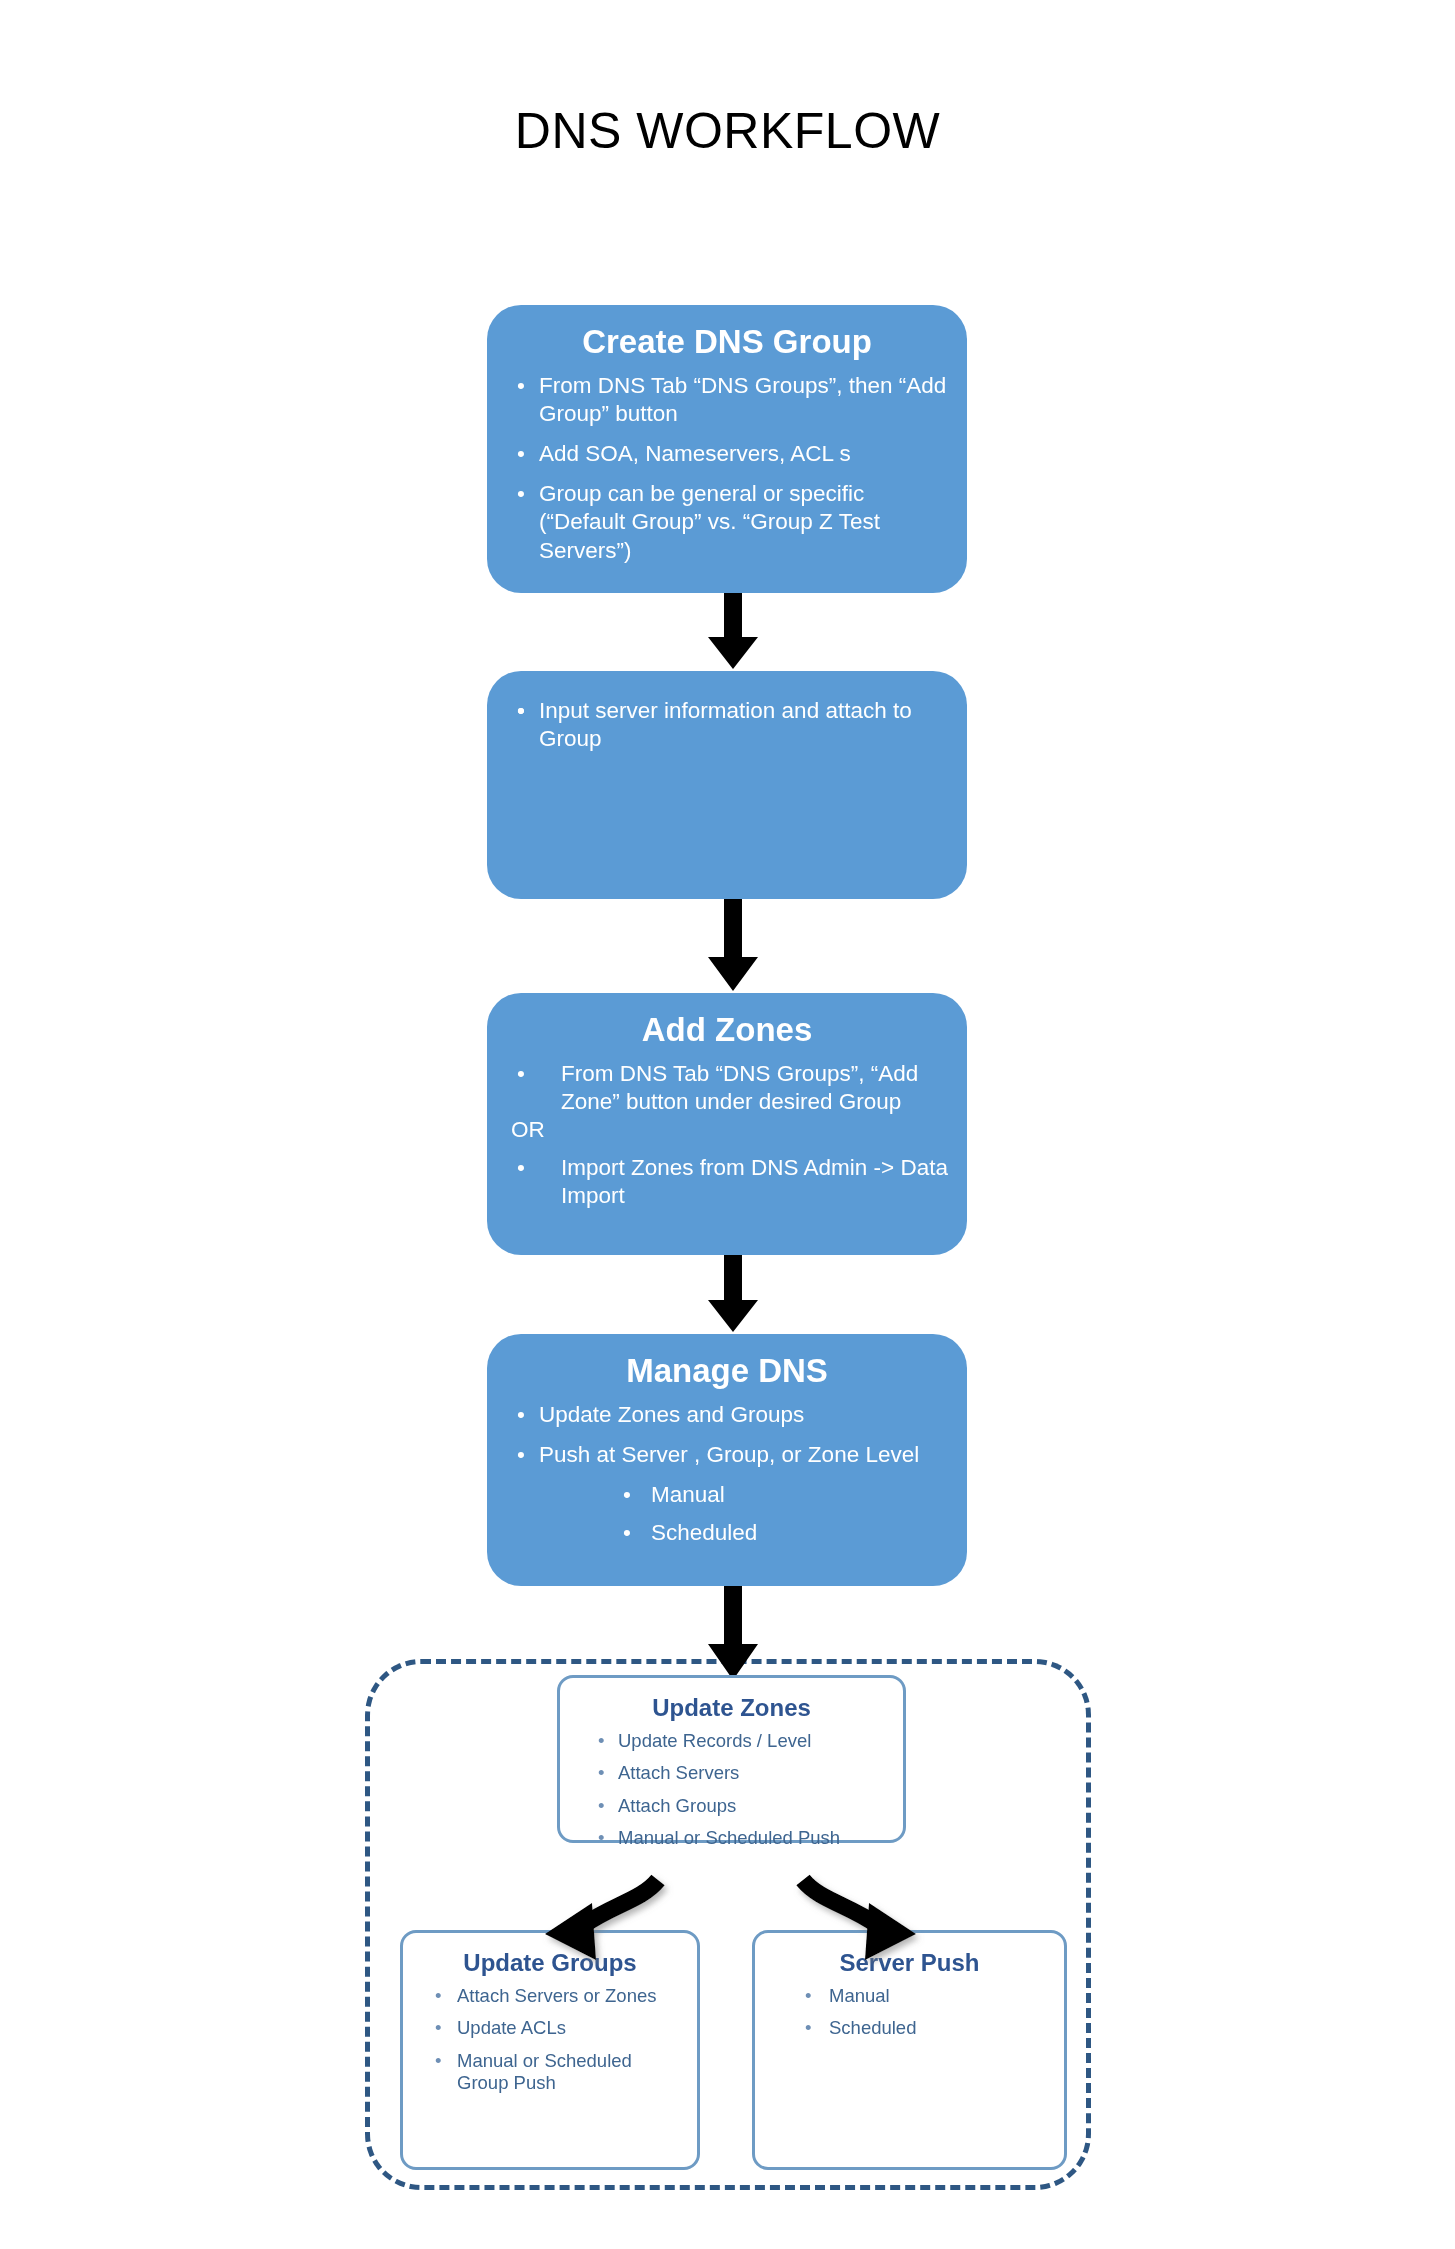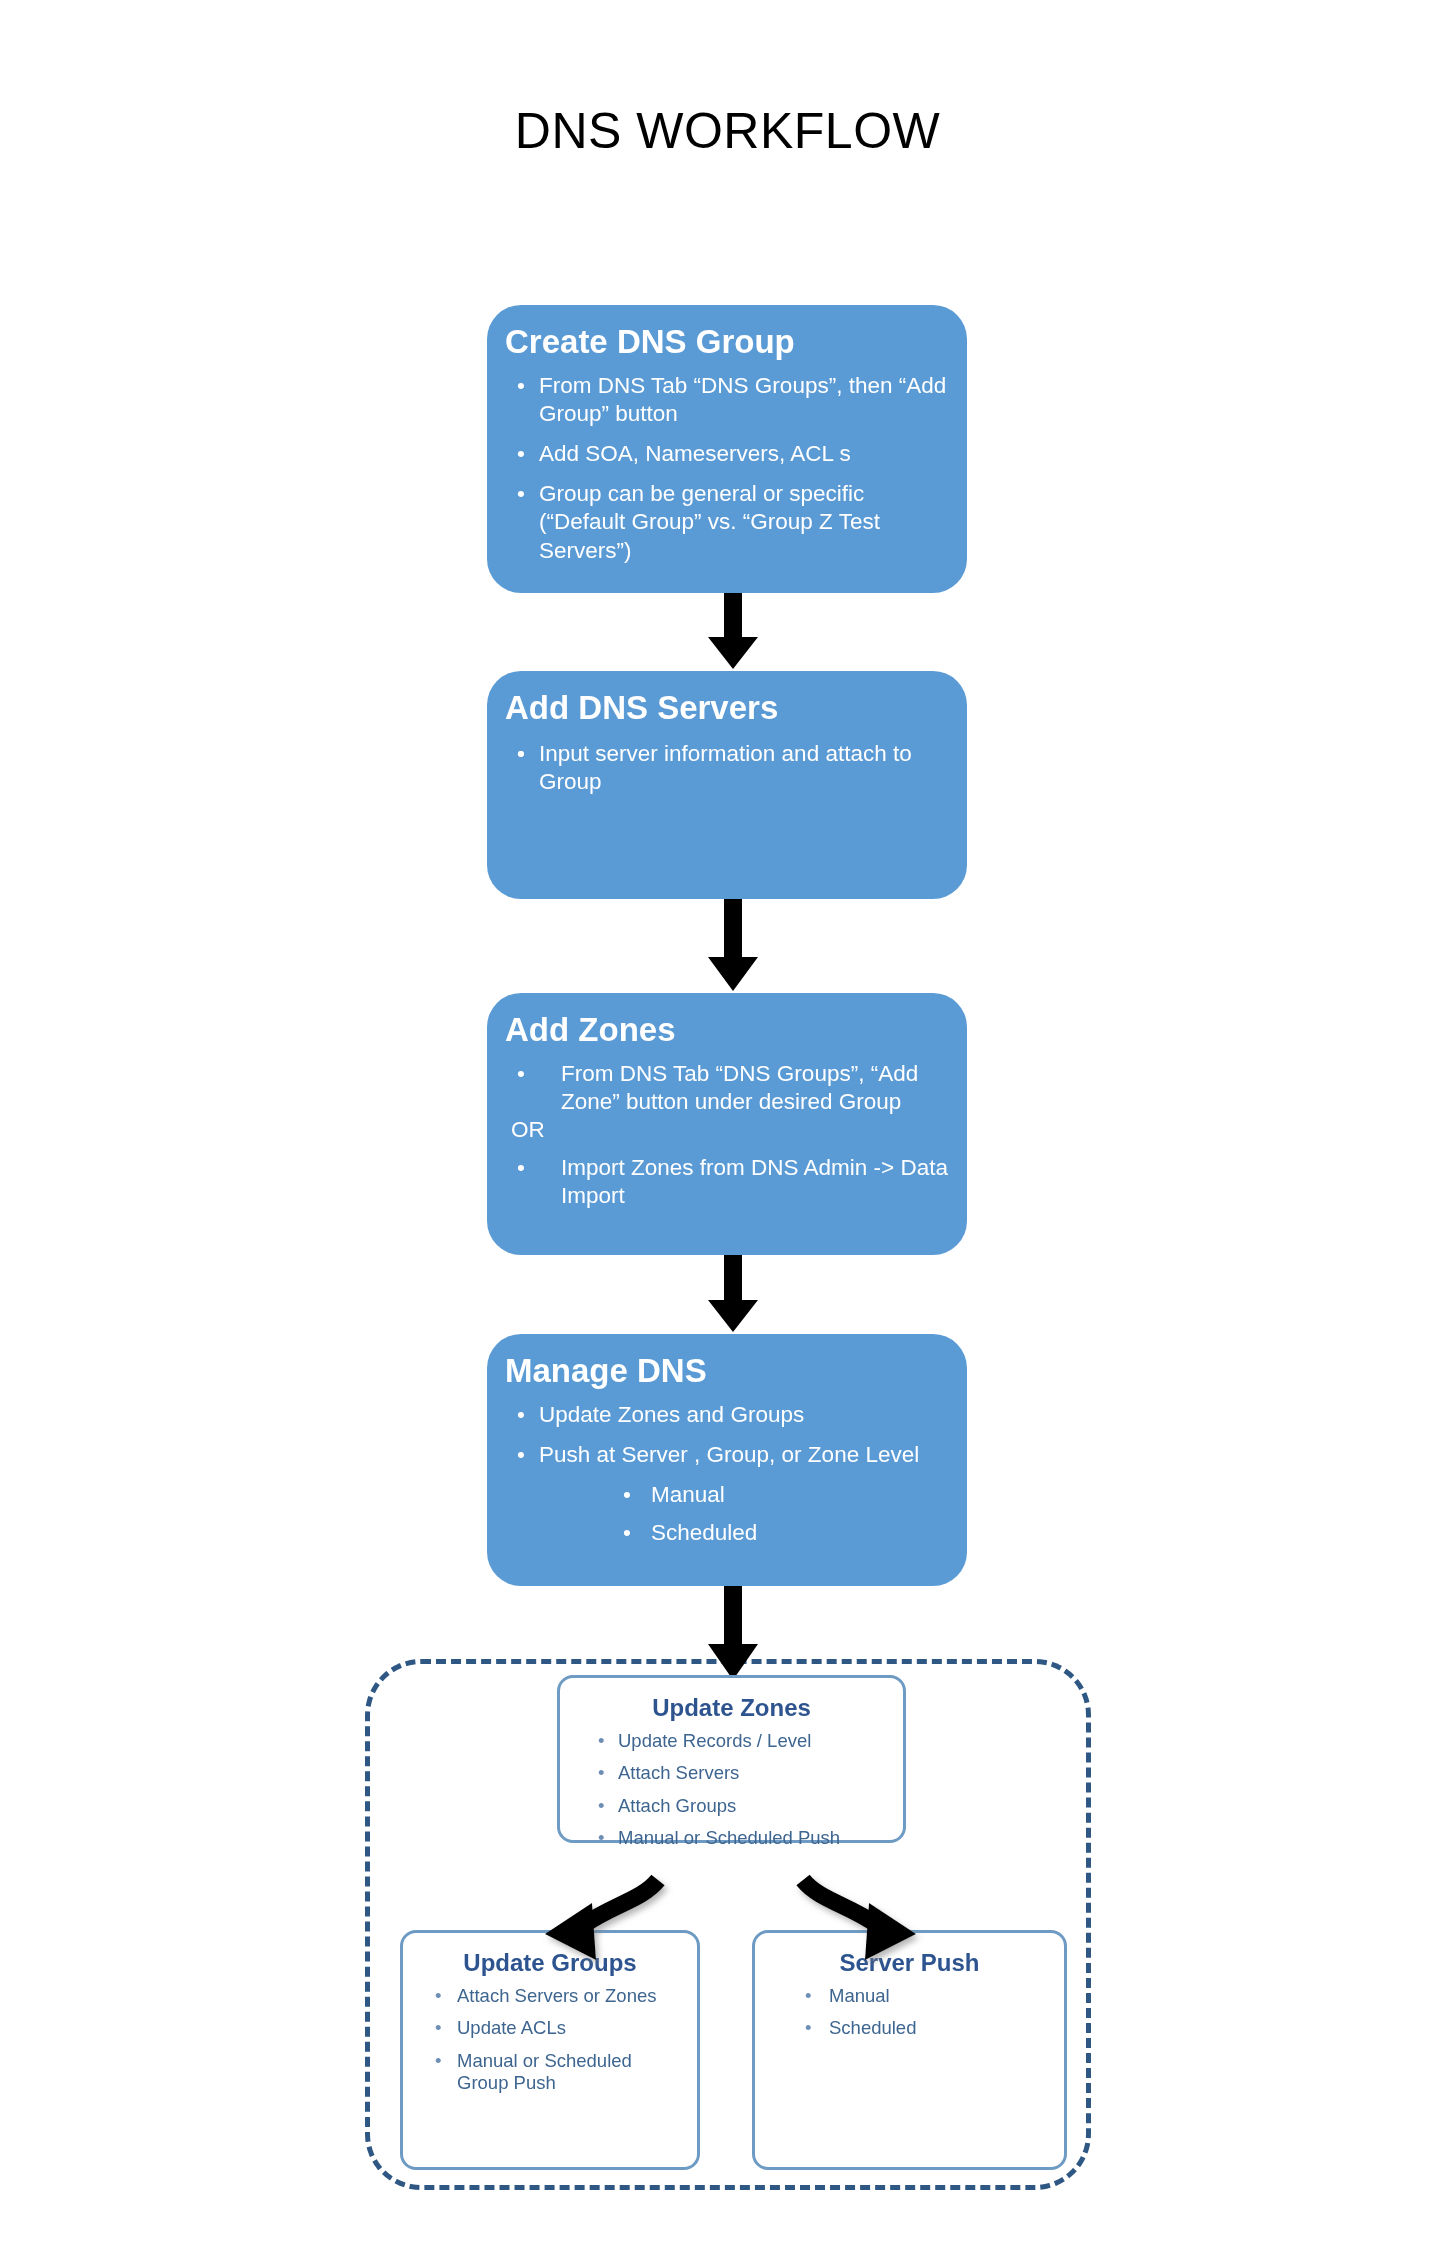--- a/index.html
+++ b/index.html
@@ -39,21 +39,21 @@
   
   .blue-box {
     position: absolute;
     background: #5B9BD5;
     border-radius: 34px;
     color: #ffffff;
     box-sizing: border-box;
     padding: 14px 18px 14px 18px;
   }
   .blue-box .box-heading {
-    text-align: left;
+    text-align: center;
     font-size: 33px;
     font-weight: bold;
     line-height: 1.18;
     margin: 4px 0 10px 0;
     color: #ffffff;
   }
   .blue-box ul {
     list-style: none;
     margin: 0;
     padding: 0;
@@ -197,21 +197,20 @@
     </ul>
   </div>
 
   <div class="down-arrow" id="arrow-1">
     <svg width="56" height="78" viewBox="0 0 56 78" xmlns="http://www.w3.org/2000/svg">
       <polygon points="19,0 37,0 37,44 53,44 28,76 3,44 19,44" fill="#000000"></polygon>
     </svg>
   </div>
 
   <div class="blue-box" id="box-add-dns-servers">
-    <div class="box-heading">Add DNS Servers</div>
     <ul>
       <li><span class="bullet">•</span></li>
       <li><span class="bullet">•</span><span>Input server information and attach to Group</span></li>
     </ul>
   </div>
 
   <div class="down-arrow" id="arrow-2">
     <svg width="56" height="94" viewBox="0 0 56 94" xmlns="http://www.w3.org/2000/svg">
       <polygon points="19,0 37,0 37,58 53,58 28,92 3,58 19,58" fill="#000000"></polygon>
     </svg>

